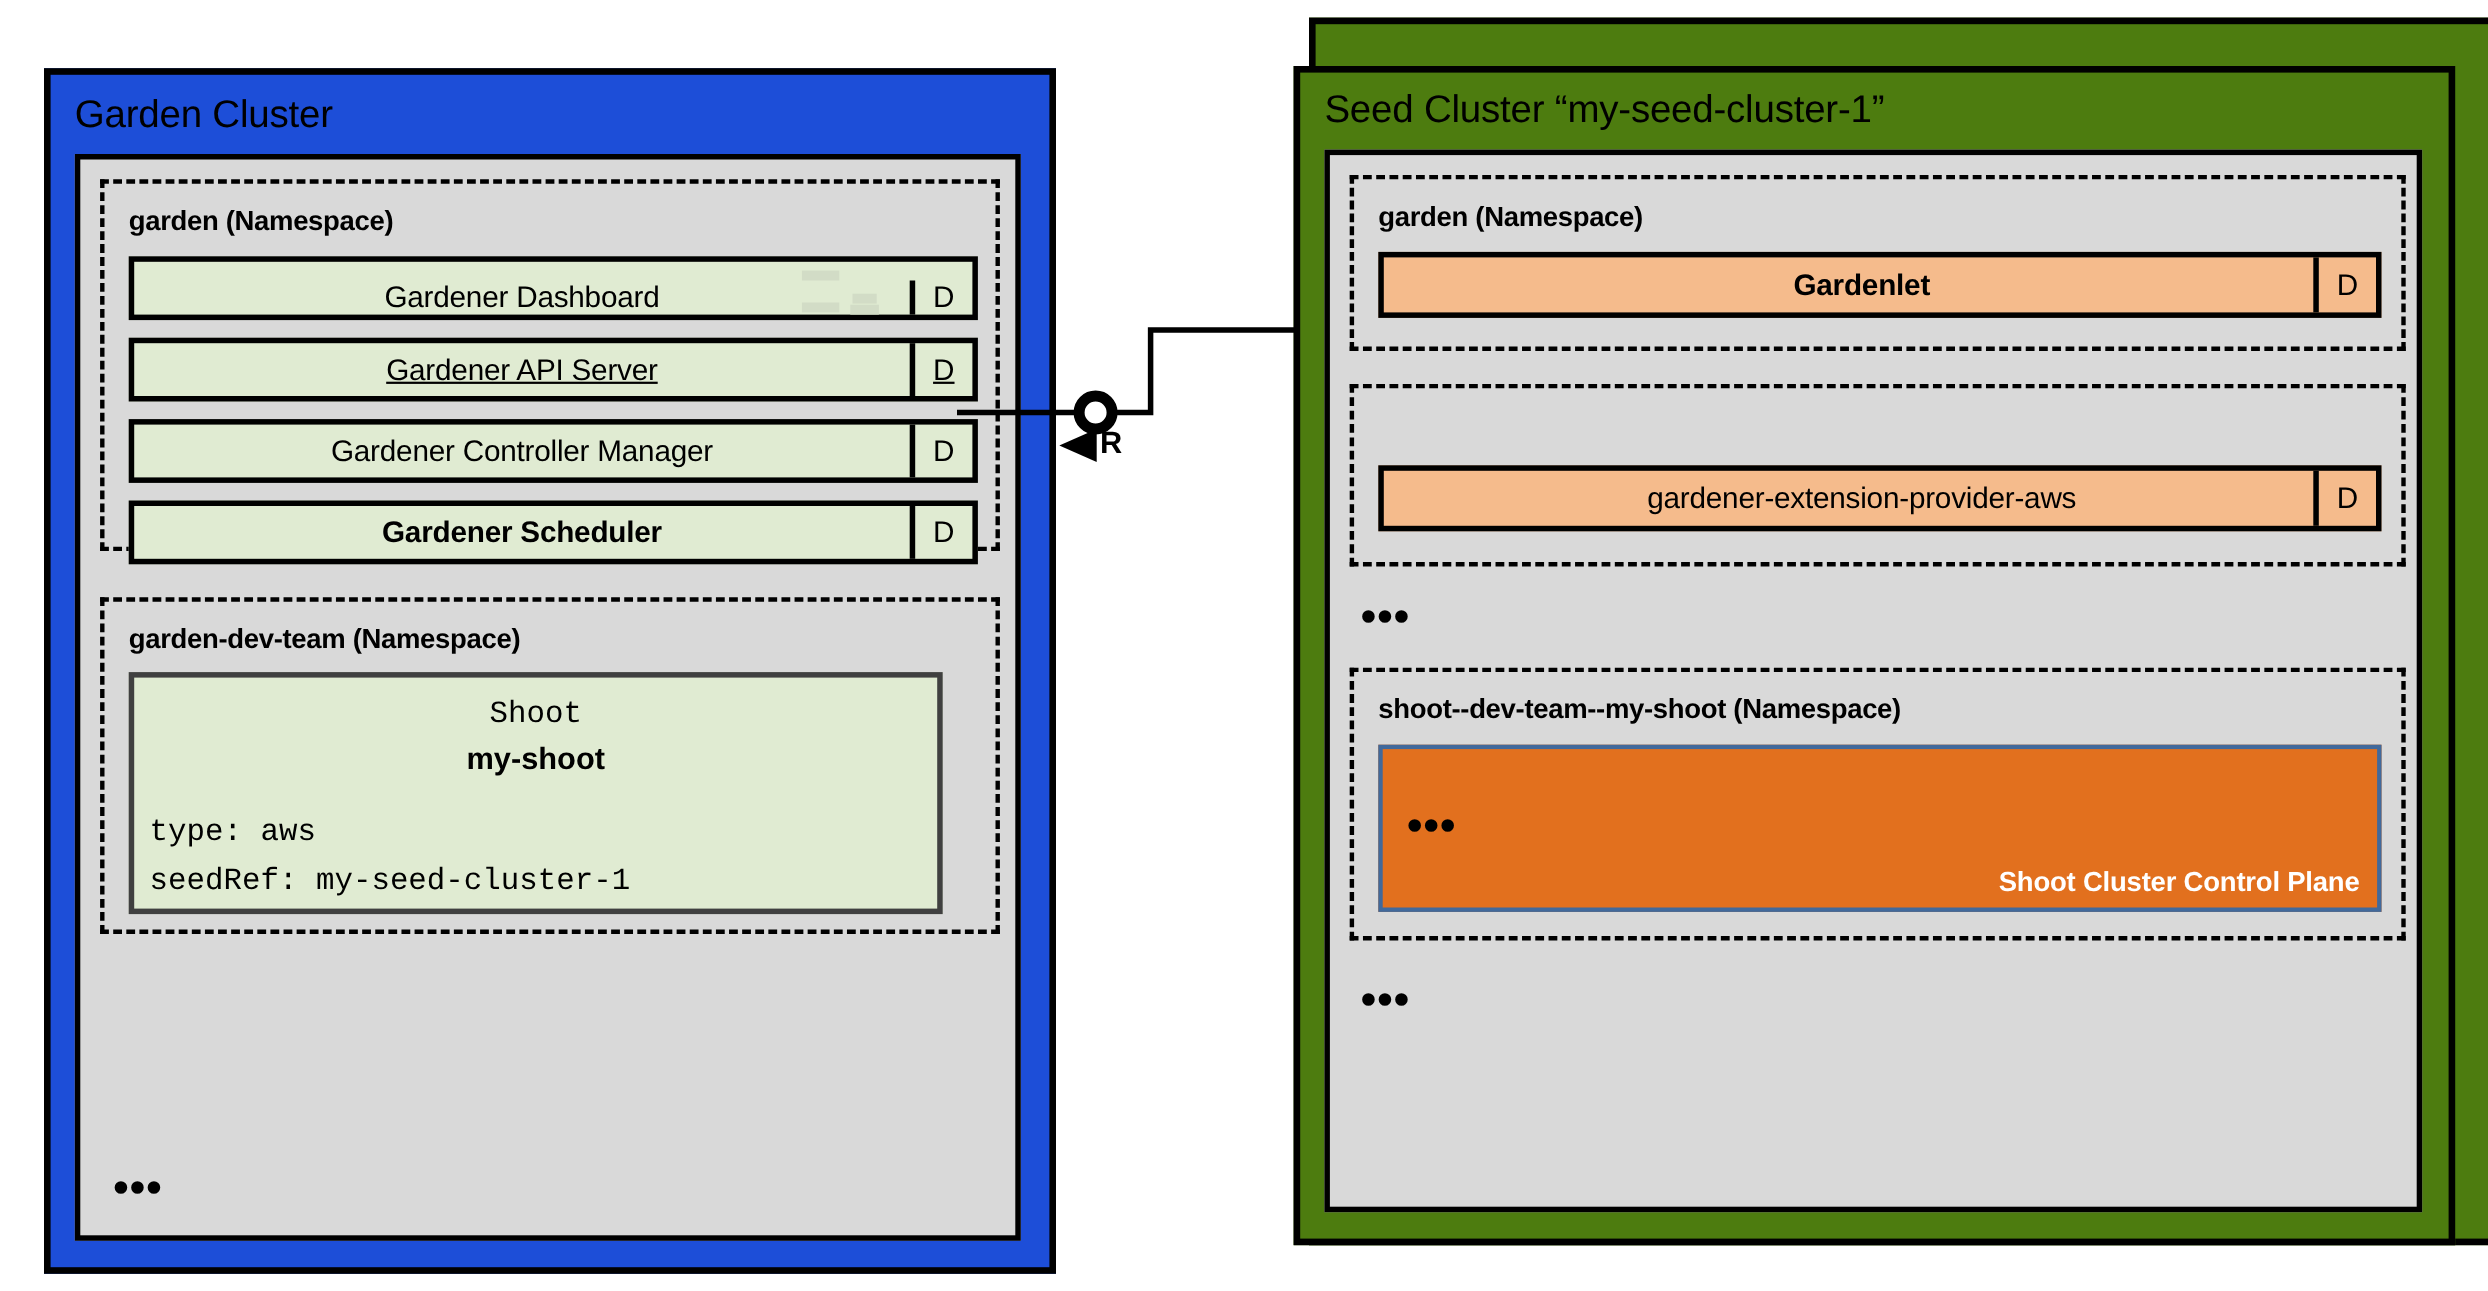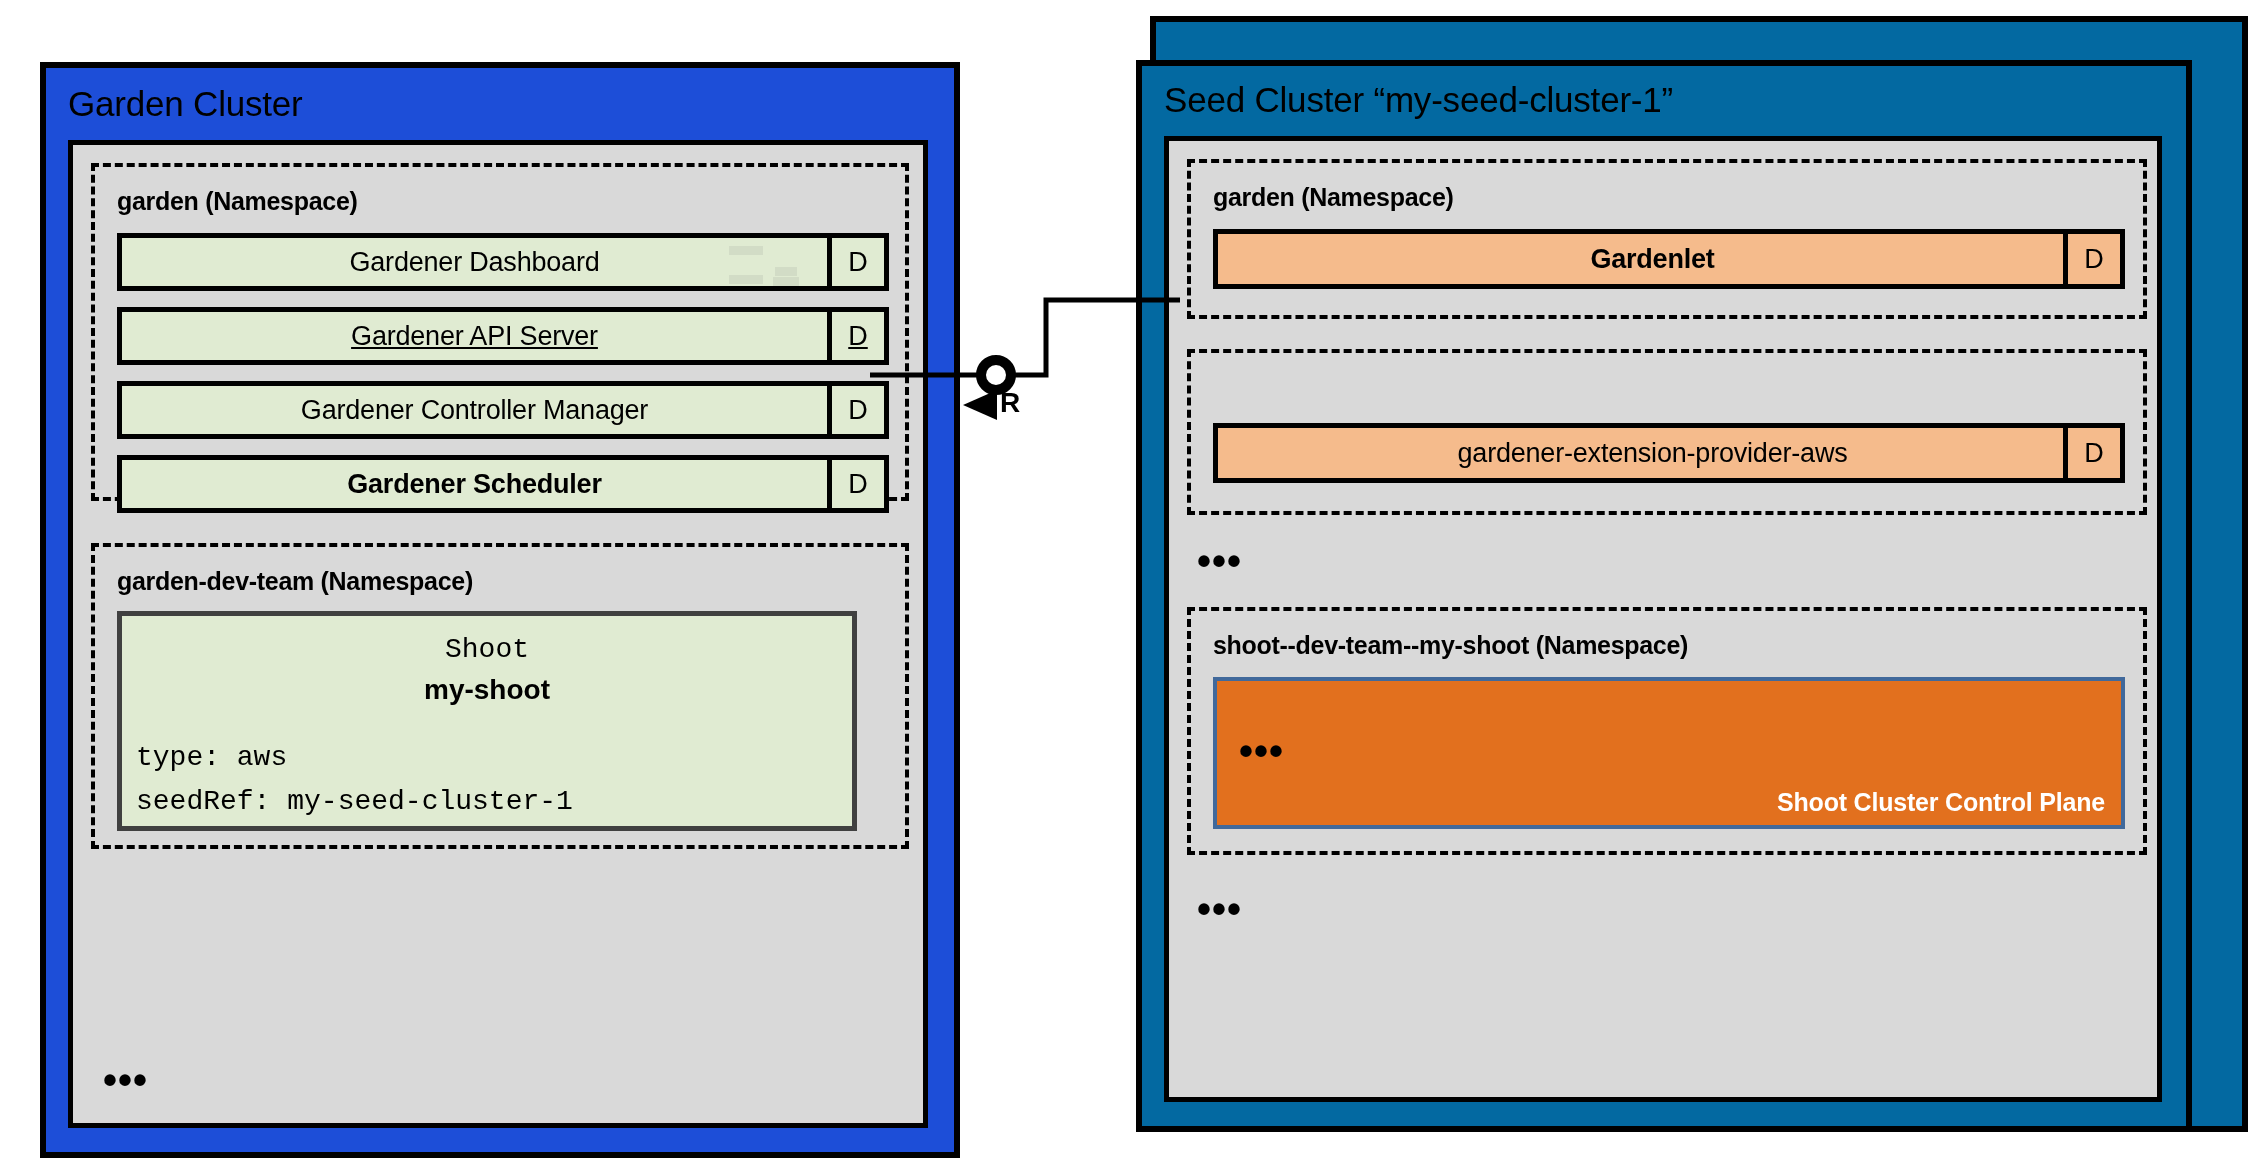--- a/index.html
+++ b/index.html
@@ -21,21 +21,21 @@
   }
 
   
   .abs { position: absolute; box-sizing: border-box; }
 
   
   .cluster-shell {
     border: 6px solid #000000;
   }
   .garden-shell { background: #1d4ed8; }
-  .seed-shell   { background: #0369a1; }
+  .seed-shell   { background: #4d7c0f; margin-left: 40px; }
 
   .cluster-title {
     position: absolute;
     font-size: 35px;
     font-weight: 400;
     color: #000000;
     white-space: nowrap;
     letter-spacing: -0.2px;
   }
 
@@ -172,21 +172,21 @@
   <div class="abs cluster-shell garden-shell" style="left:40px; top:62px; width:920px; height:1096px;">
 
     <span class="cluster-title" style="left:22px; top:16px;">Garden Cluster</span>
 
     <div class="abs cluster-body" style="left:22px; top:72px; width:860px; height:988px;">
 
       <div class="abs namespace" style="left:18px; top:18px; width:818px; height:338px;">
 
         <span class="ns-title" style="left:22px; top:20px;">garden (Namespace)</span>
 
-        <div class="abs component comp-green" style="left:22px; top:66px; width:772px; height:58px;">
+        <div class="abs component comp-green" style="left:22px; top:66px; width:772px; height:58px;align-items:flex-end;">
           <span class="comp-label">Gardener Dashboard</span>
           <span class="comp-badge">D</span>
         </div>
 
         <div class="ghost" style="left:634px; top:79px;  width:34px; height:9px;"></div>
         <div class="ghost" style="left:680px; top:100px; width:22px; height:9px;"></div>
         <div class="ghost" style="left:634px; top:108px; width:34px; height:9px;"></div>
         <div class="ghost" style="left:678px; top:110px; width:26px; height:9px;"></div>
 
         <div class="abs component comp-green" style="left:22px; top:140px; width:772px; height:58px;text-decoration:underline;">

